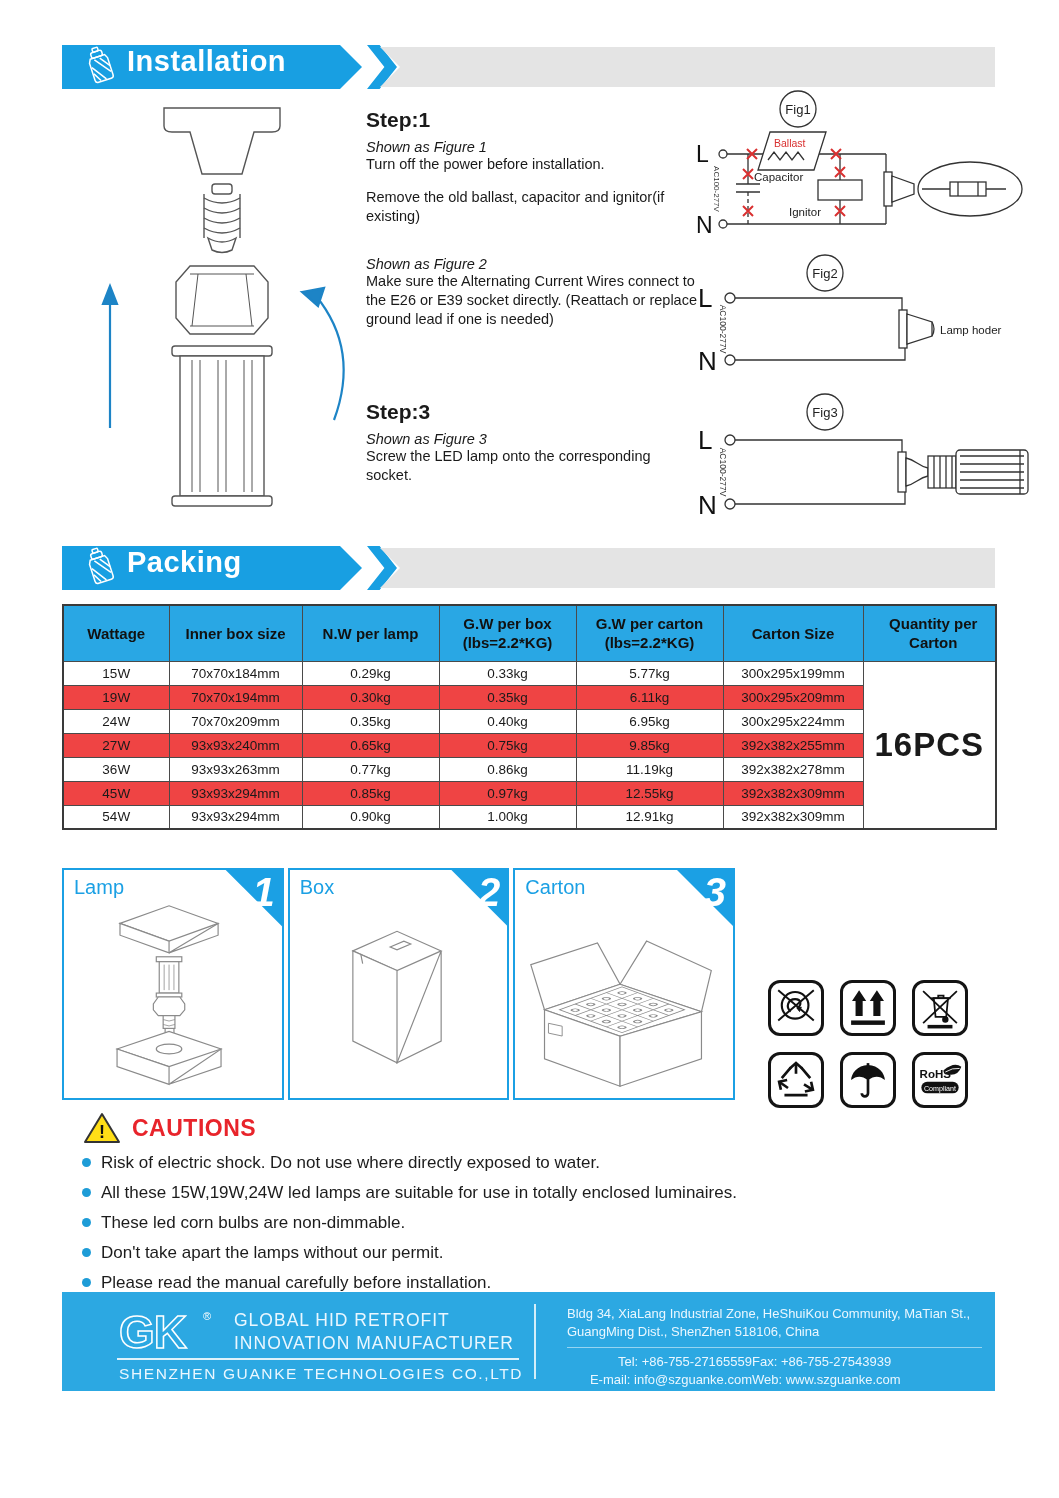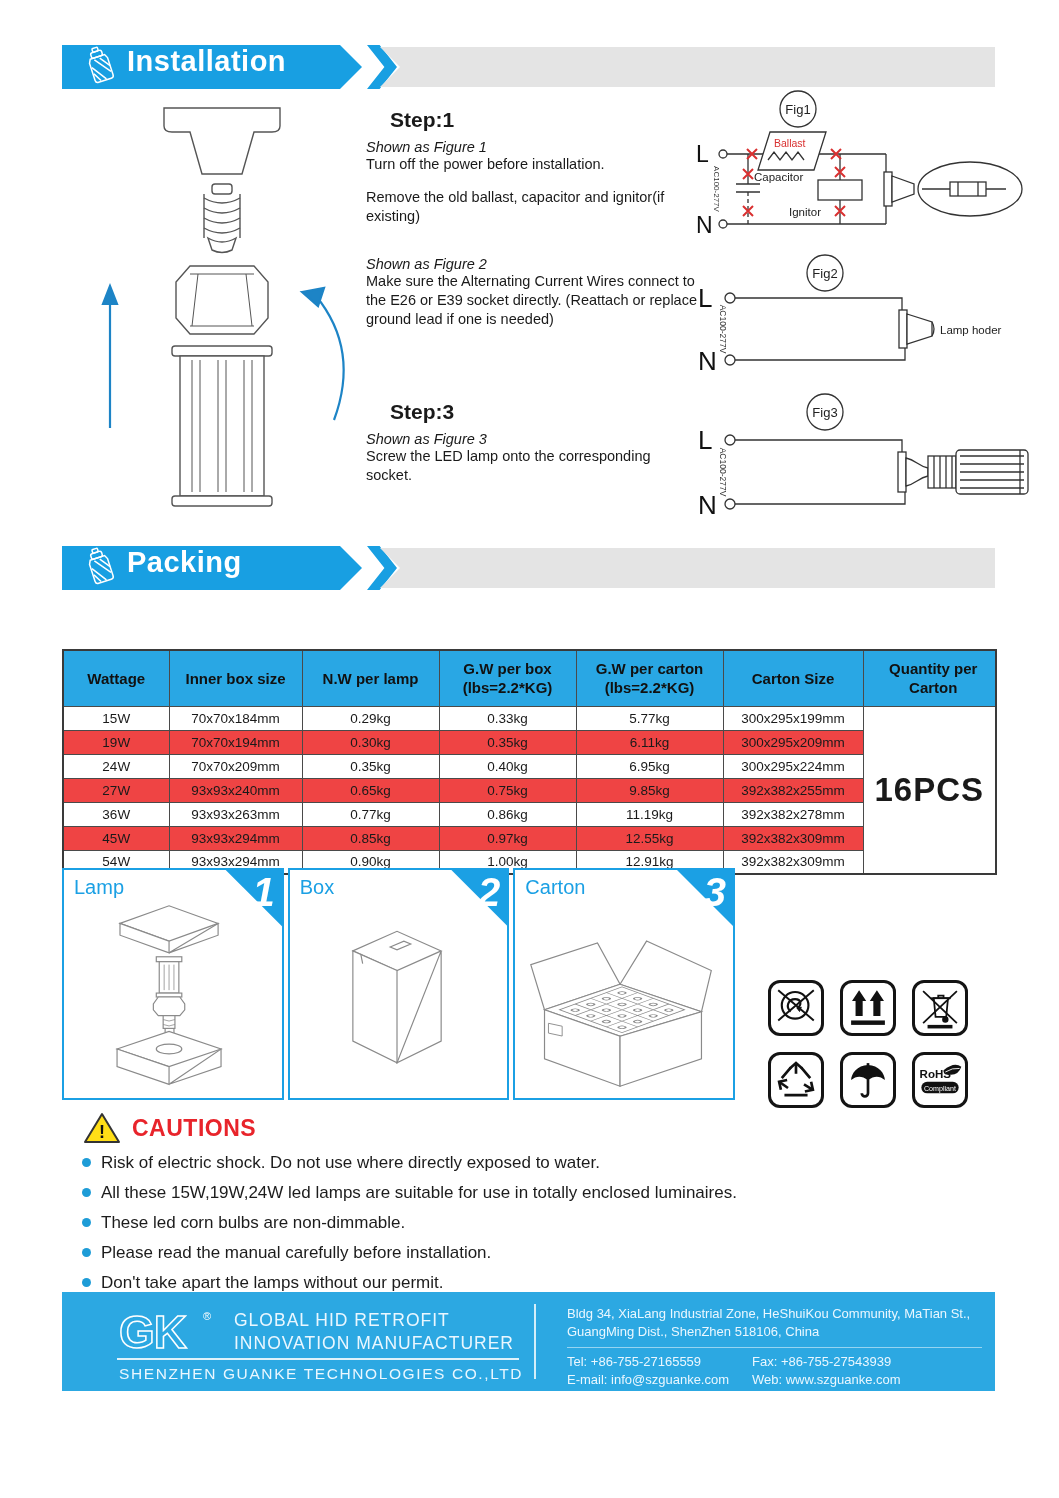--- a/index.html
+++ b/index.html
@@ -13,29 +13,29 @@
     display:flex; align-items:flex-start; gap:10px; padding-left:21px; }
   .banner .chev { position:absolute; left:305px; top:0; height:44px; width:30px; background:#189FE2;
     clip-path:polygon(0 0, 42% 0, 100% 50%, 42% 100%, 0 100%, 58% 50%); }
   .banner .gray { position:absolute; left:318px; right:0; top:2px; height:40px; background:#e4e4e4;
     clip-path:polygon(0 0, 100% 0, 100% 100%, 0 100%, 20px 50%); }
   .banner .title { color:#fff; font-size:29px; font-weight:bold; letter-spacing:0.5px; }
 
   
   .lamp-illu { position:absolute; left:72px; top:98px; }
   .steps { position:absolute; left:366px; width:334px; }
-  .step-title { font-size:21px; font-weight:bold; margin-bottom:7px;margin-left:24px; }
+  .step-title { font-size:21px; font-weight:bold; margin-bottom:7px; }
   .step-sub { font-size:14.5px; font-style:italic; }
   .step-body { font-size:14.5px; line-height:19px; }
   .step-body + .step-body { margin-top:14px; }
   .fig { position:absolute; }
   .figsvg text { font-family:"Liberation Sans", sans-serif; }
 
   
-  table.pack { position:absolute; left:62px; top:649px; width:933px; border-collapse:collapse; table-layout:fixed; }
+  table.pack { position:absolute; left:62px; top:604px; width:933px; border-collapse:collapse; table-layout:fixed; }
   table.pack th, table.pack td { border:1px solid #4a4a4a; }
   table.pack { border:2px solid #3a3a3a; }
   table.pack thead th { background:#29A7E4; height:56px; font-size:15px; font-weight:bold; color:#111; text-align:center; vertical-align:middle; line-height:19px; }
   table.pack tbody td { height:24px; font-size:13.5px; text-align:center; vertical-align:middle; background:#fff; }
   table.pack tbody tr.alt td { background:#ef4444; }
   table.pack td.qty { background:#fff !important; font-size:33px; font-weight:bold; letter-spacing:1px; }
 
   
   .panels { position:absolute; left:62px; top:868px; width:673px; height:232px; display:flex; gap:4px; }
   .panel { flex:1; border:2px solid #1BA0E4; position:relative; background:#fff; }
@@ -59,21 +59,21 @@
 
   
   .footer { position:absolute; left:62px; top:1292px; width:933px; height:99px; background:#2CA8E2; color:#EAF7FF; }
   .f-logo { position:absolute; left:55px; top:14px; }
   .f-tags { position:absolute; left:172px; top:17px; font-size:17.5px; letter-spacing:1px; line-height:23px; }
   .f-hline { position:absolute; left:55px; top:66px; width:402px; height:2px; background:rgba(255,255,255,0.85); }
   .f-company { position:absolute; left:57px; top:73px; font-size:15.5px; letter-spacing:1.6px; }
   .f-vline { position:absolute; left:472px; top:12px; height:75px; width:2px; background:rgba(255,255,255,0.8); }
   .f-right { position:absolute; left:505px; top:13px; width:415px; font-size:13px; line-height:18px; }
   .f-div { border-top:1px solid rgba(255,255,255,0.5); margin:6px 0 5px 0; }
-  .f-row { display:flex; }
+  .f-row { display:flex;text-align:right; }
   .f-col1 { width:185px; }
 </style>
 </head>
 <body>
 
 <div class="page">
 
   <div class="banner" style="top:45px;">
     <div class="blue">
       <svg width="34" height="40" viewBox="0 0 36 40">
@@ -474,25 +474,25 @@
     <div class="caut-item">
         <span class="dot"></span>
         <span class="txt">All these 15W,19W,24W led lamps are suitable for use in totally enclosed luminaires.</span>
       </div>
     <div class="caut-item">
         <span class="dot"></span>
         <span class="txt">These led corn bulbs are non-dimmable.</span>
       </div>
     <div class="caut-item">
         <span class="dot"></span>
-        <span class="txt">Please read the manual carefully before installation.</span>
+        <span class="txt">Don't take apart the lamps without our permit.</span>
       </div>
     <div class="caut-item">
         <span class="dot"></span>
-        <span class="txt">Don't take apart the lamps without our permit.</span>
+        <span class="txt">Please read the manual carefully before installation.</span>
       </div>
   </div>
 
   <div class="footer">
     <svg class="f-logo" width="110" height="52" viewBox="0 0 110 52">
       <text x="2" y="42" font-size="46" font-weight="bold" letter-spacing="-1" fill="none" stroke="#fff" stroke-width="1.5">GK</text>
       <text x="86" y="14" font-size="11" fill="#fff">®</text>
     </svg>
     <div class="f-tags">
       <div>GLOBAL HID RETROFIT</div>

